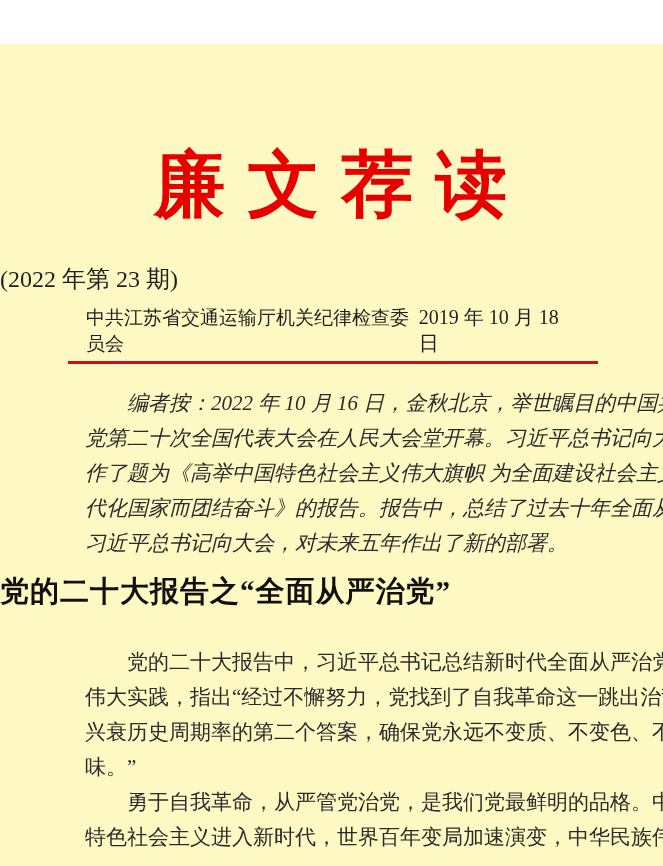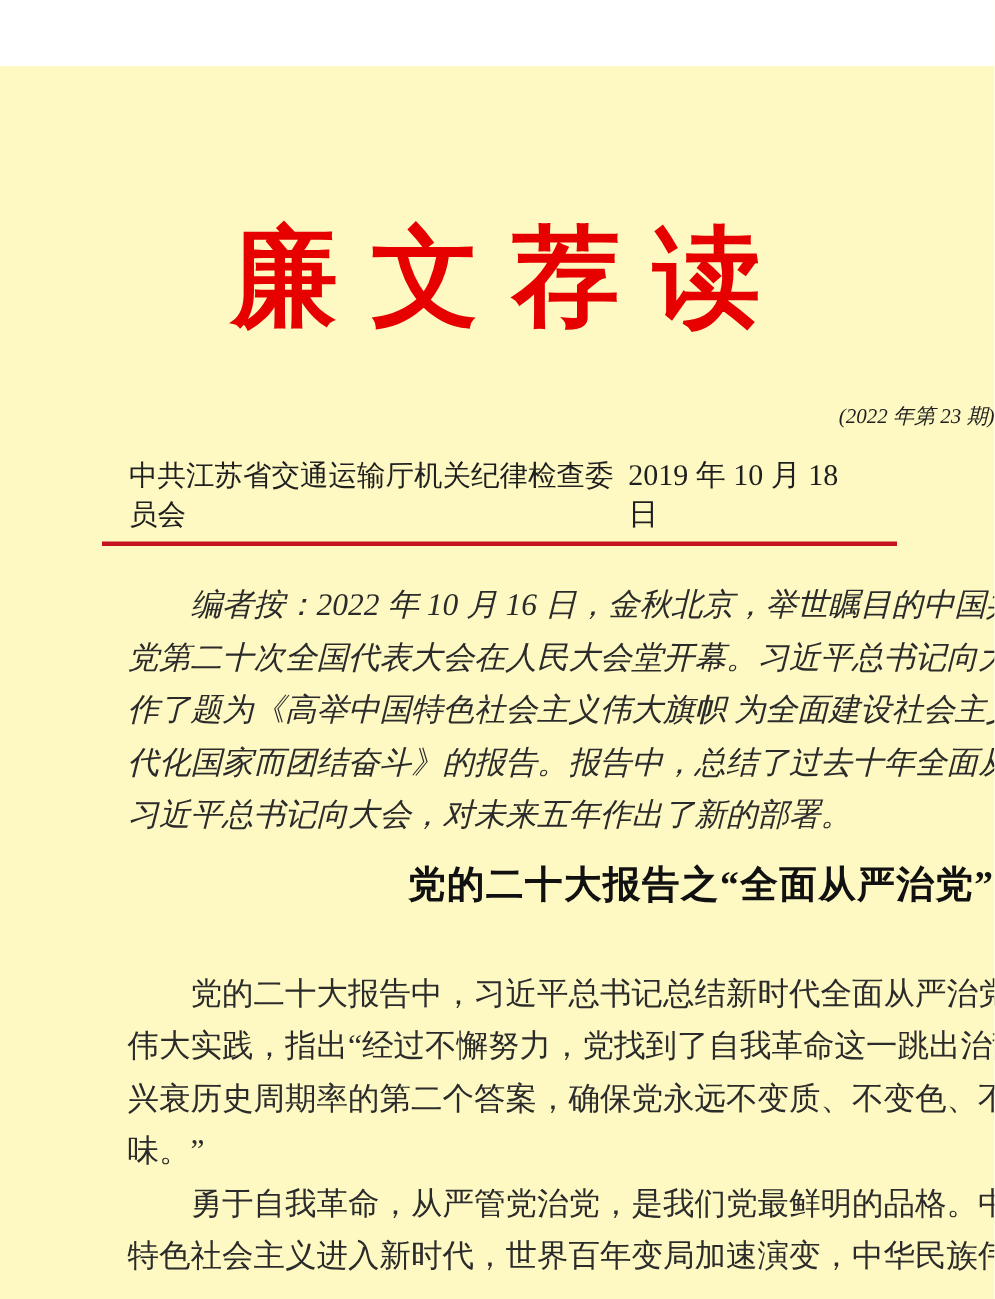--- a/index.html
+++ b/index.html
@@ -22,25 +22,24 @@
     text-align: center;
     color: #e60000;
     font-size: 72px;
     font-weight: bold;
     line-height: 1.15;
     letter-spacing: 2px;
     white-space: nowrap;
   }
   .issue-line {
     margin-top: 40px;
-    text-align: right;
-    font-size: 14px;
+    text-align: left;
+    font-size: 24px;
     line-height: 24px;
     color: #1f1f1f;
-    font-style: italic;
   }
   .pub-row {
     display: flex;
     justify-content: flex-end;
     align-items: baseline;
     margin: 13px 68px 0 86px;
     line-height: 26px;
   }
   .publisher {
     font-size: 19px;
@@ -69,22 +68,22 @@
     font-size: 21px;
     line-height: 35px;
     color: #2b2b2b;
   }
   .para-1 { margin-top: 38px; }
   .para-2 { margin-top: 0; }
   .line { white-space: nowrap; }
   .line.indent { padding-left: 42px; }
   .article-title {
     margin: 14px 0 0 0;
-    text-align: right;
-    font-size: 25px;
+    text-align: left;
+    font-size: 29px;
     font-weight: bold;
     line-height: 32px;
     color: #111111;
     letter-spacing: 1px;
   }
   .page-number {
     position: absolute;
     left: 0;
     right: 0;
     bottom: 11px;

